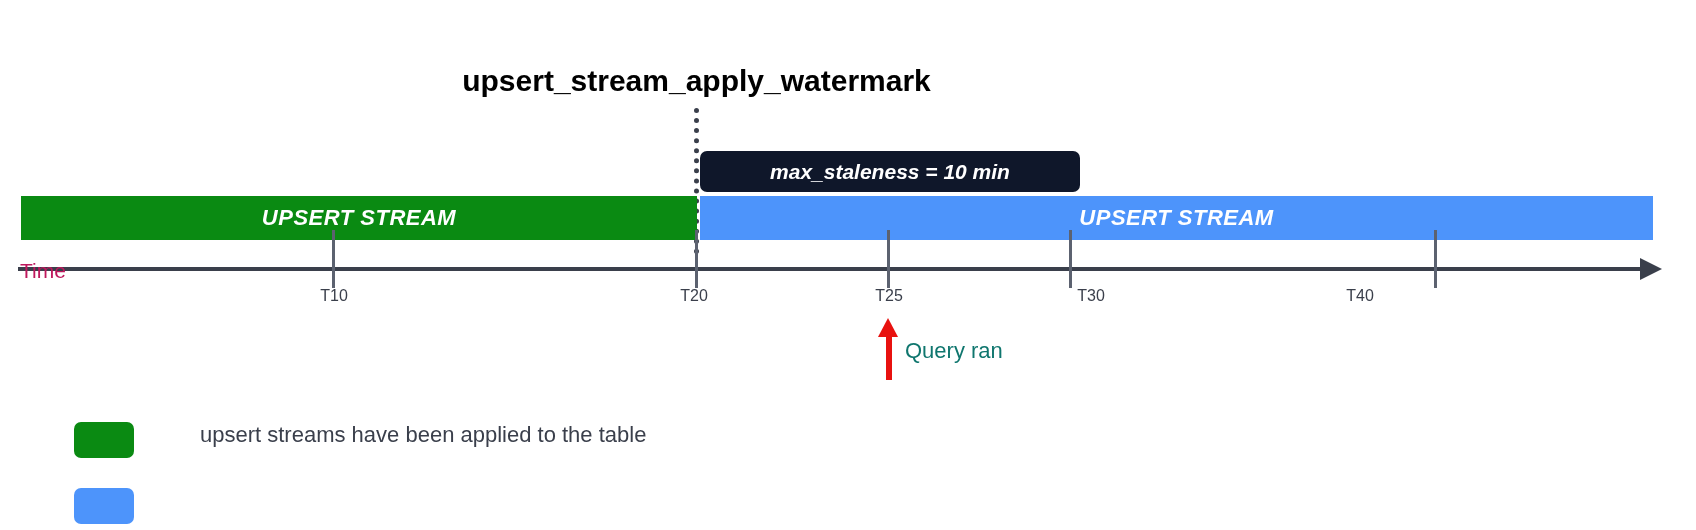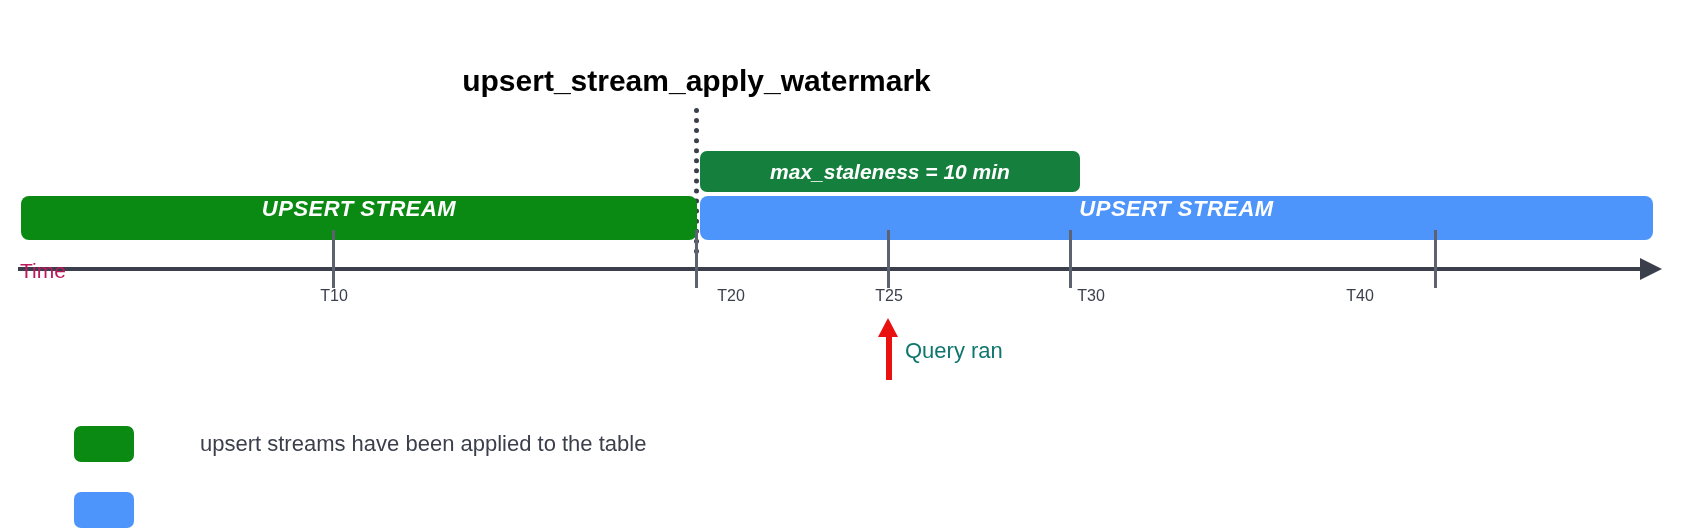--- a/index.html
+++ b/index.html
@@ -49,41 +49,42 @@
     border-left: 5px dotted #3a3f4b;
   }
 
   
   .staleness-bar {
     position: absolute;
     left: 700px;
     top: 117px;
     width: 380px;
     height: 41px;
-    background: #15803d;
+    background: #0f172a;
     border-radius: 7px;
     display: flex;
     align-items: center;
     justify-content: center;
   }
   .staleness-label {
     font-size: 21px;
     font-weight: bold;
     font-style: italic;
     color: #ffffff;
     white-space: nowrap;
   }
 
   
   .stream-bar {
     position: absolute;
     top: 162px;
     height: 44px;
-    border-radius: 8px;
+    border-radius: 0;
     display: flex;
+    align-items: center;
     justify-content: center;
   }
   .stream-bar.applied {
     left: 21px;
     width: 676px;
     background: #0a8a12;
   }
   .stream-bar.not-applied {
     left: 700px;
     width: 953px;
@@ -178,21 +179,20 @@
   }
 
   
   .legend {
     position: absolute;
     left: 74px;
     top: 388px;
   }
   .legend-row {
     display: flex;
-    align-items: center;
     height: 44px;
     margin-bottom: 22px;
   }
   .legend-swatch {
     width: 60px;
     height: 36px;
     border-radius: 7px;
     flex: 0 0 auto;
   }
   .legend-text {
@@ -227,21 +227,21 @@
   <div class="axis-arrow"></div>
   <div class="axis-name">Time</div>
 
   <div class="tick" style="left:332px"></div>
   <div class="tick" style="left:695px"></div>
   <div class="tick" style="left:887px"></div>
   <div class="tick" style="left:1069px"></div>
   <div class="tick" style="left:1434px"></div>
 
   <div class="tick-label" style="left:334px">T10</div>
-  <div class="tick-label" style="left:731px">T20</div>
+  <div class="tick-label" style="left:694px">T20</div>
   <div class="tick-label" style="left:889px">T25</div>
   <div class="tick-label" style="left:1091px">T30</div>
   <div class="tick-label" style="left:1360px">T40</div>
 
   <div class="query-arrow">
     <div class="head"></div>
     <div class="shaft"></div>
   </div>
   <div class="query-label">Query ran</div>
 

